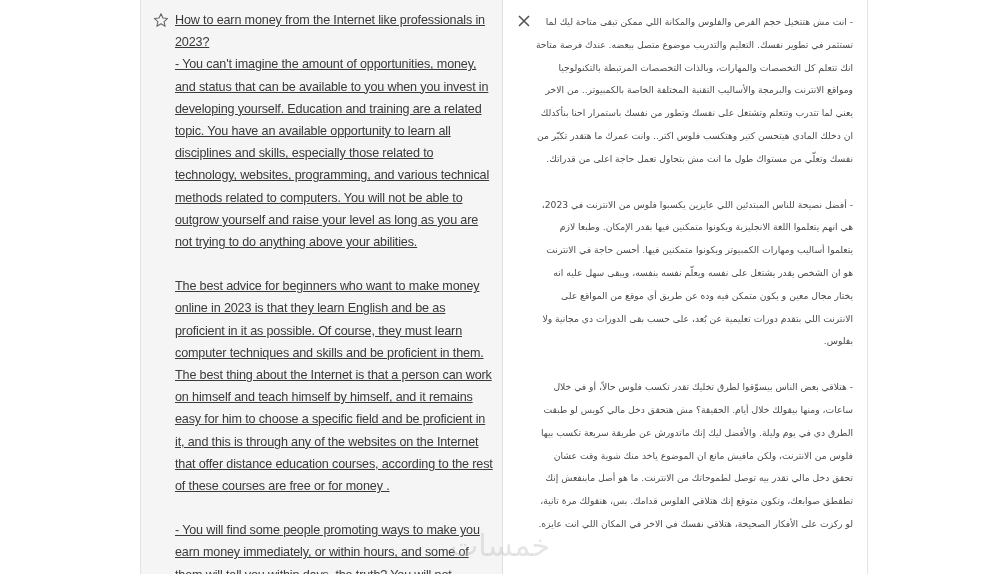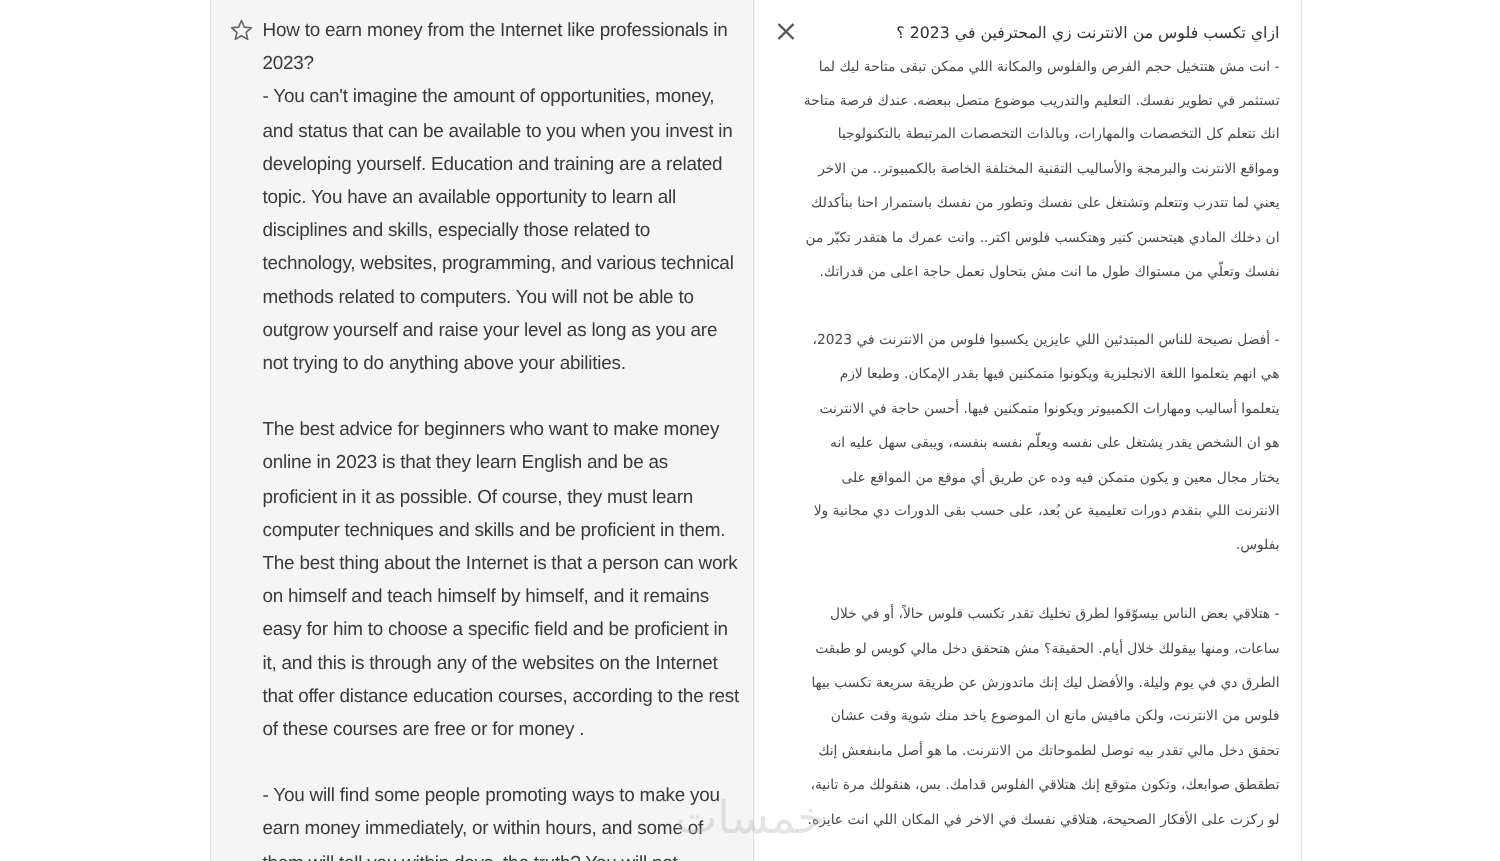--- a/index.html
+++ b/index.html
@@ -36,21 +36,21 @@
     position: absolute; left: 14px; top: 14px;
     width: 14px; height: 14px; cursor: pointer;
   }
   .source-text {
     position: absolute; left: 34px; top: 9px; width: 320px;
     font-family: "Liberation Sans", sans-serif;
     font-size: 12.6px; line-height: 22.2px;
     color: #3a3a3a;
     letter-spacing: -0.15px;
   }
-  .source-text p { margin: 0 0 22px 0; }
+  .source-text p { margin: 0 0 22px 0; text-decoration: underline; }
   .source-text p:first-child { margin-bottom: 22px; }
   .target-text {
     position: absolute; right: 14px; top: 11px; width: 318px;
     direction: rtl; text-align: right;
     font-family: "DejaVu Sans", sans-serif;
     font-size: 9.2px; line-height: 22.8px;
     color: #4a4a4a;
   }
   .target-text p { margin: 0 0 23px 0; text-align: right; }
   .target-text .ar-title { font-size: 10.5px; color: #333; }
@@ -79,21 +79,20 @@
       <p>- You will find some people promoting ways to make you earn money immediately, or within hours, and some of them will tell you within days. the truth? You will not achieve a good financial income if you apply these methods in one day and one night. It is best for you that you do not search for a quick way to earn money from the Internet, but there is no objection that it takes you some time to achieve a financial income with which you can reach your ambitions from the Internet. What is the origin of not being able to click your fingers, and expect that you will find the money in front of you. But, we will tell you</p>
     </div>
   </div>
   <div class="pane-target">
     <span class="close-icon">
       <svg width="14" height="14" viewBox="0 0 14 14">
           <path d="M2 2L12 12M12 2L2 12" stroke="#555" stroke-width="1.6"></path>
         </svg>
     </span>
     <div class="target-text">
-      <div class="ar-title">ازاي تكسب فلوس من الانترنت زي المحترفين في 2023 ؟</div>
       <p>- انت مش هتتخيل حجم الفرص والفلوس والمكانة اللي ممكن تبقى متاحة ليك لما تستثمر في تطوير نفسك. التعليم والتدريب موضوع متصل ببعضه. عندك فرصة متاحة انك تتعلم كل التخصصات والمهارات، وبالذات التخصصات المرتبطة بالتكنولوجيا ومواقع الانترنت والبرمجة والأساليب التقنية المختلفة الخاصة بالكمبيوتر.. من الاخر يعني لما تتدرب وتتعلم وتشتغل على نفسك وتطور من نفسك باستمرار احنا بنأكدلك ان دخلك المادي هيتحسن كتير وهتكسب فلوس اكتر.. وانت عمرك ما هتقدر تكبّر من نفسك وتعلّي من مستواك طول ما انت مش بتحاول تعمل حاجة اعلى من قدراتك.</p>
       <p>- أفضل نصيحة للناس المبتدئين اللي عايزين يكسبوا فلوس من الانترنت في 2023، هي انهم يتعلموا اللغة الانجليزية ويكونوا متمكنين فيها بقدر الإمكان. وطبعا لازم يتعلموا أساليب ومهارات الكمبيوتر ويكونوا متمكنين فيها. أحسن حاجة في الانترنت هو ان الشخص يقدر يشتغل على نفسه ويعلّم نفسه بنفسه، ويبقى سهل عليه انه يختار مجال معين و يكون متمكن فيه وده عن طريق أي موقع من المواقع على الانترنت اللي بتقدم دورات تعليمية عن بُعد، على حسب بقى الدورات دي مجانية ولا بفلوس.</p>
       <p>- هتلاقي بعض الناس بيسوّقوا لطرق تخليك تقدر تكسب فلوس حالاً، أو في خلال ساعات، ومنها بيقولك خلال أيام. الحقيقة؟ مش هتحقق دخل مالي كويس لو طبقت الطرق دي في يوم وليلة. والأفضل ليك إنك ماتدورش عن طريقة سريعة تكسب بيها فلوس من الانترنت، ولكن مافيش مانع ان الموضوع ياخد منك شوية وقت عشان تحقق دخل مالي تقدر بيه توصل لطموحاتك من الانترنت. ما هو أصل مابنفعش إنك تطقطق صوابعك، وتكون متوقع إنك هتلاقي الفلوس قدامك. بس، هنقولك مرة تانية، لو ركزت على الأفكار الصحيحة، هتلاقي نفسك في الاخر في المكان اللي انت عايزه.</p>
 
     </div>
   </div>
 </div>
 
 <div class="watermark">خمسات</div>
 

